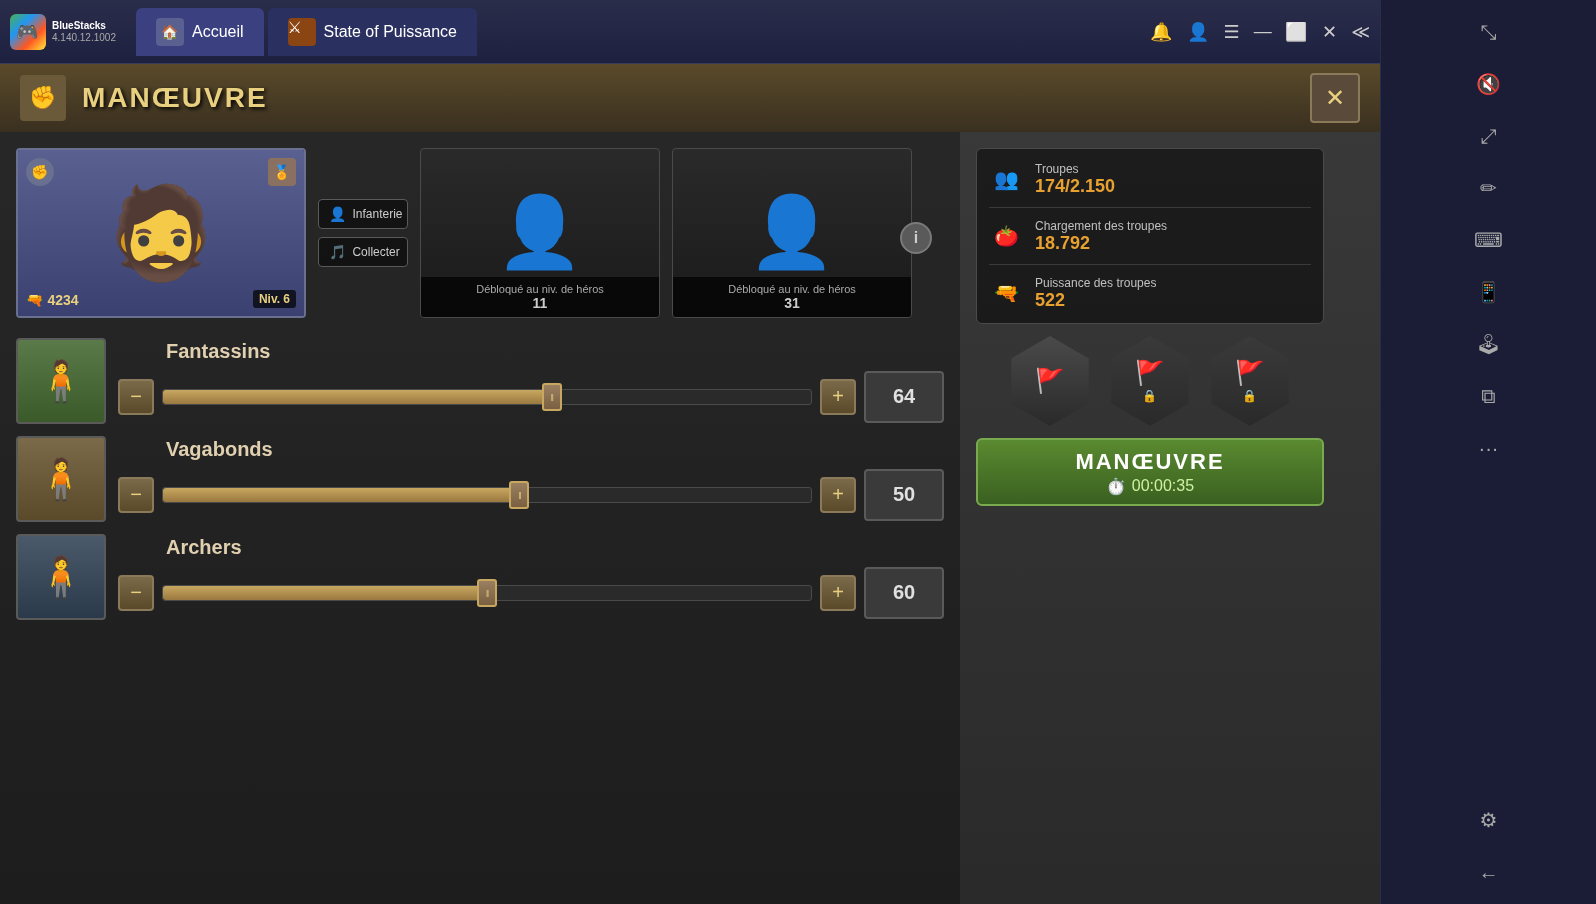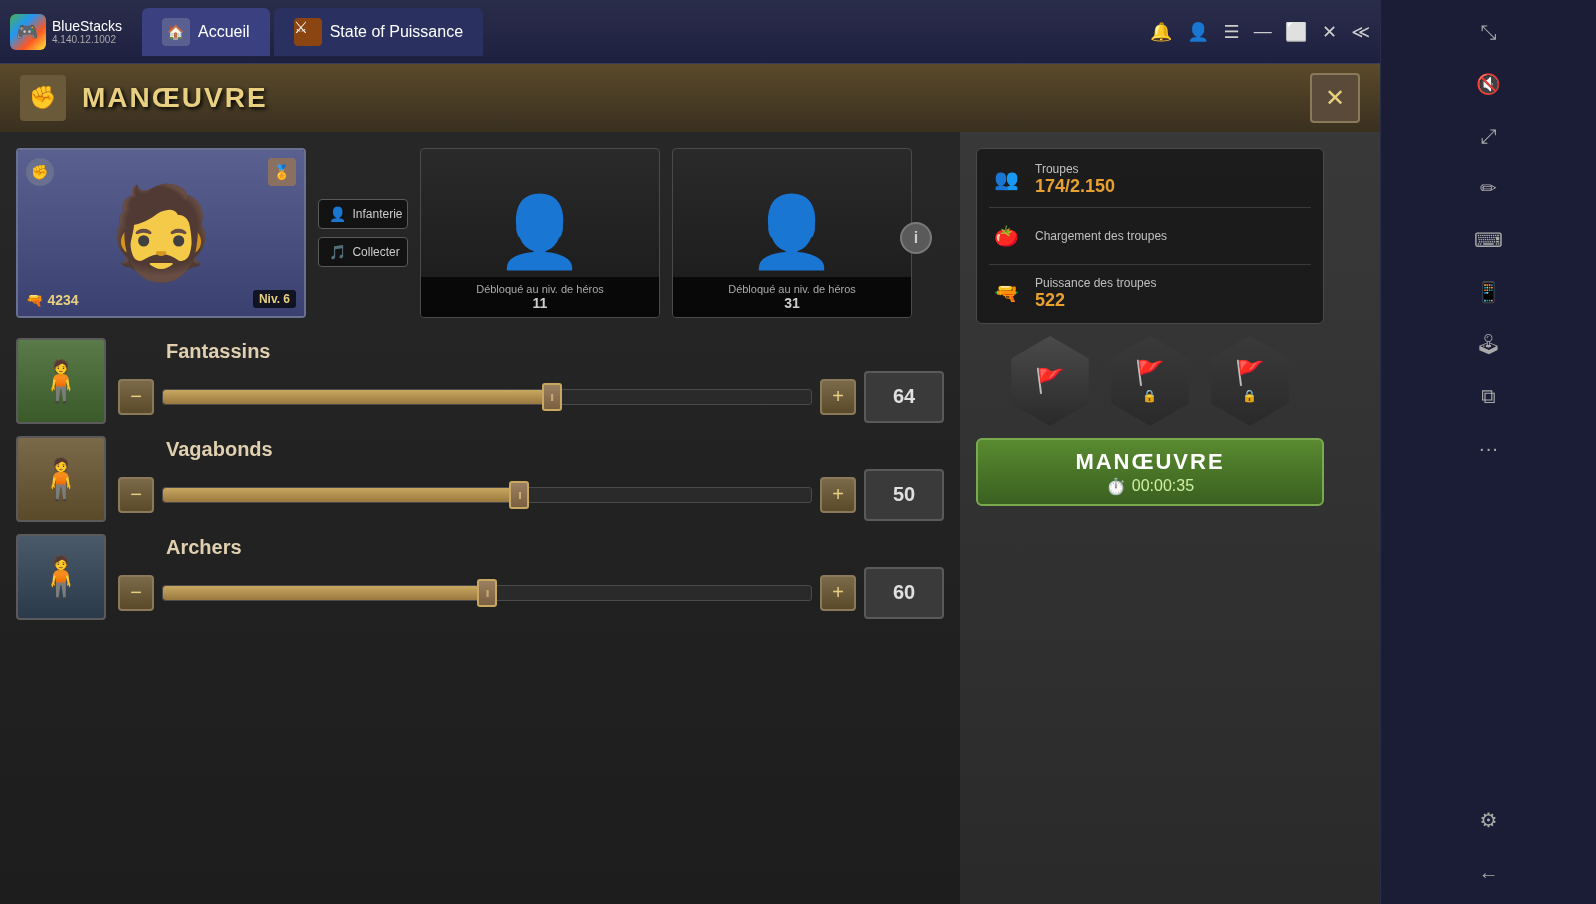--- a/index.html
+++ b/index.html
@@ -32,22 +32,22 @@
       height: 36px;
       background: linear-gradient(135deg, #4CAF50, #2196F3, #FF5722, #FFEB3B);
       border-radius: 6px;
       display: flex;
       align-items: center;
       justify-content: center;
       font-size: 18px;
     }
     .logo-text {
       color: white;
-      font-size: 14px;
-      font-weight: normal;
+      font-size: 10px;
+      font-weight: bold;
       line-height: 1.2;
     }
     .logo-version {
       color: #aaa;
       font-size: 10px;
     }
     .tab {
       display: flex;
       align-items: center;
       gap: 8px;
@@ -734,20 +734,21 @@
           <div class="stat-info">
             <div class="stat-label">Troupes</div>
             <div class="stat-value">174/2.150</div>
           </div>
         </div>
         <div class="stat-divider"></div>
         <div class="stat-row">
           <div class="stat-icon">🍅</div>
           <div class="stat-info">
             <div class="stat-label">Chargement des troupes</div>
+            <div class="stat-value">18.792</div>
           </div>
         </div>
         <div class="stat-divider"></div>
         <div class="stat-row">
           <div class="stat-icon">🔫</div>
           <div class="stat-info">
             <div class="stat-label">Puissance des troupes</div>
             <div class="stat-value">522</div>
           </div>
         </div>

